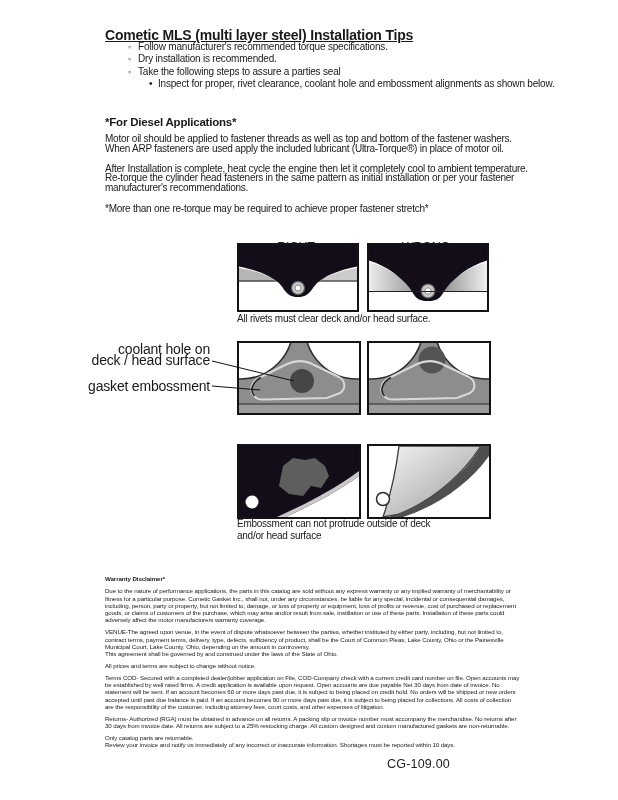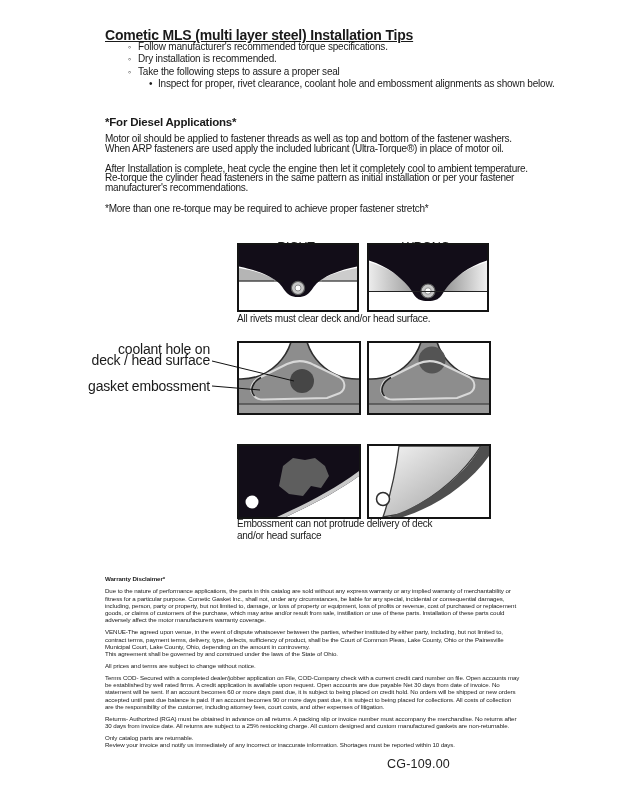--- a/index.html
+++ b/index.html
@@ -37,21 +37,21 @@
 </head>
 <body>
 
 <div class="page">
 
   <div class="abs doc-title" style="left:105px; top:27px;">Cometic MLS (multi layer steel) Installation Tips</div>
 
   <div class="abs tips" style="left:96px; top:41px; width:510px;">
     <div class="tip-line"><span class="mk">◦</span><span>Follow manufacturer's recommended torque specifications.</span></div>
     <div class="tip-line"><span class="mk">◦</span><span>Dry installation is recommended.</span></div>
-    <div class="tip-line"><span class="mk">◦</span><span>Take the following steps to assure a proper seal</span></div>
+    <div class="tip-line"><span class="mk">◦</span><span>Take the following steps to assure a parties seal</span></div>
     <div class="tip-line sub"><span class="mk">•</span><span>Inspect for proper, rivet clearance, coolant hole and embossment alignments as shown below.</span></div>
   </div>
 
   <div class="abs h2" style="left:105px; top:116px;">*For Diesel Applications*</div>
   <div class="abs para" style="left:105px; top:134px; width:432px;">Motor oil should be applied to fastener threads as well as top and bottom of the fastener washers. When ARP fasteners are used apply the included lubricant (Ultra-Torque®) in place of motor oil.</div>
   <div class="abs para" style="left:105px; top:163.5px; width:432px;">After Installation is complete, heat cycle the engine then let it completely cool to ambient temperature. Re-torque the cylinder head fasteners in the same pattern as initial installation or per your fastener manufacturer's recommendations.</div>
   <div class="abs para" style="left:105px; top:203.5px; width:432px;">*More than one re-torque may be required to achieve proper fastener stretch*</div>
 
   <div class="abs dg-label" style="left:237px; top:228px;">RIGHT</div>
   <div class="abs dg-label" style="left:367px; top:228px;">WRONG</div>
@@ -153,21 +153,21 @@
             <stop offset="1" stop-color="#9a9a9a"></stop>
           </linearGradient>
       </defs>
       <rect width="120" height="71" fill="#ffffff"></rect>
       <path d="M30,0 L112,0 C94,28 66,52 32,68 L14,71 C22,48 27,24 30,0 Z" fill="url(#w3)" stroke="#3a3a3a" stroke-width="1.3"></path>
       <path d="M112,0 L120,0 L120,10 C100,38 68,60 34,71 L20,71 C58,58 94,32 112,0 Z" fill="#4f4f4f"></path>
       <circle cx="14" cy="53" r="6.5" fill="#ffffff" stroke="#2e2e2e" stroke-width="1.5"></circle>
     </svg>
   </div>
 
-  <div class="abs caption" style="left:237px; top:518px; width:205px;">Embossment can not protrude delivery of deck and/or head surface</div>
+  <div class="abs caption" style="left:237px; top:518px; width:205px;">Embossment can not protrude outside of deck and/or head surface</div>
 
   <div class="abs fineprint" style="left:105px; top:575px;">
     <div class="fp-h">Warranty Disclaimer*</div>
     <p>Due to the nature of performance applications, the parts in this catalog are sold without any express warranty or any implied warranty of merchantability or fitness for a particular purpose.  Cometic Gasket Inc., shall not, under any circumstances, be liable for any special, incidental or consequential damages, including, person, party or property, but not limited to, damage, or loss of property or equipment, loss of profits or revenue, cost of purchased or replacement goods, or claims of customers of the purchase, which may arise and/or result from sale, instillation or use of these parts.  Installation of these parts could adversely affect the motor manufacturers warranty coverage.</p>
     <p class="tight">VENUE-The agreed upon venue, in the event of dispute whatsoever between the parties, whether instituted by either party, including, but not limited to, contract terms, payment terms, delivery, type, defects, sufficiency of product, shall be the Court of Common Pleas, Lake County, Ohio or the Painesville Municipal Court, Lake County, Ohio, depending on the amount in controversy.</p>
     <p>This agreement shall be governed by and construed under the laws of the State of Ohio.</p>
     <p>All prices and terms are subject to change without notice.</p>
     <p>Terms COD- Secured with a completed dealer/jobber application on File, COD-Company check with a current credit card number on file.  Open accounts may be established by well rated firms.  A credit application is available upon request.  Open accounts are due payable Net 30 days from date of invoice.  No statement will be sent.  If an account becomes 60 or more days past due, it is subject to being placed on credit hold.  No orders will be shipped or new orders accepted until past due balance is paid.  If an account becomes 90 or more days past due, it is subject to being placed for collections.  All costs of collection are the responsibility of the customer, including attorney fees, court costs, and other expenses of litigation.</p>
     <p>Returns- Authorized (RGA) must be obtained in advance on all returns.  A packing slip or invoice number must accompany the merchandise.  No returns after 30 days from invoice date.  All returns are subject to a 25% restocking charge.  All custom designed and custom manufactured gaskets are non-returnable.</p>
     <p class="prewrap">Only catalog parts are returnable.

